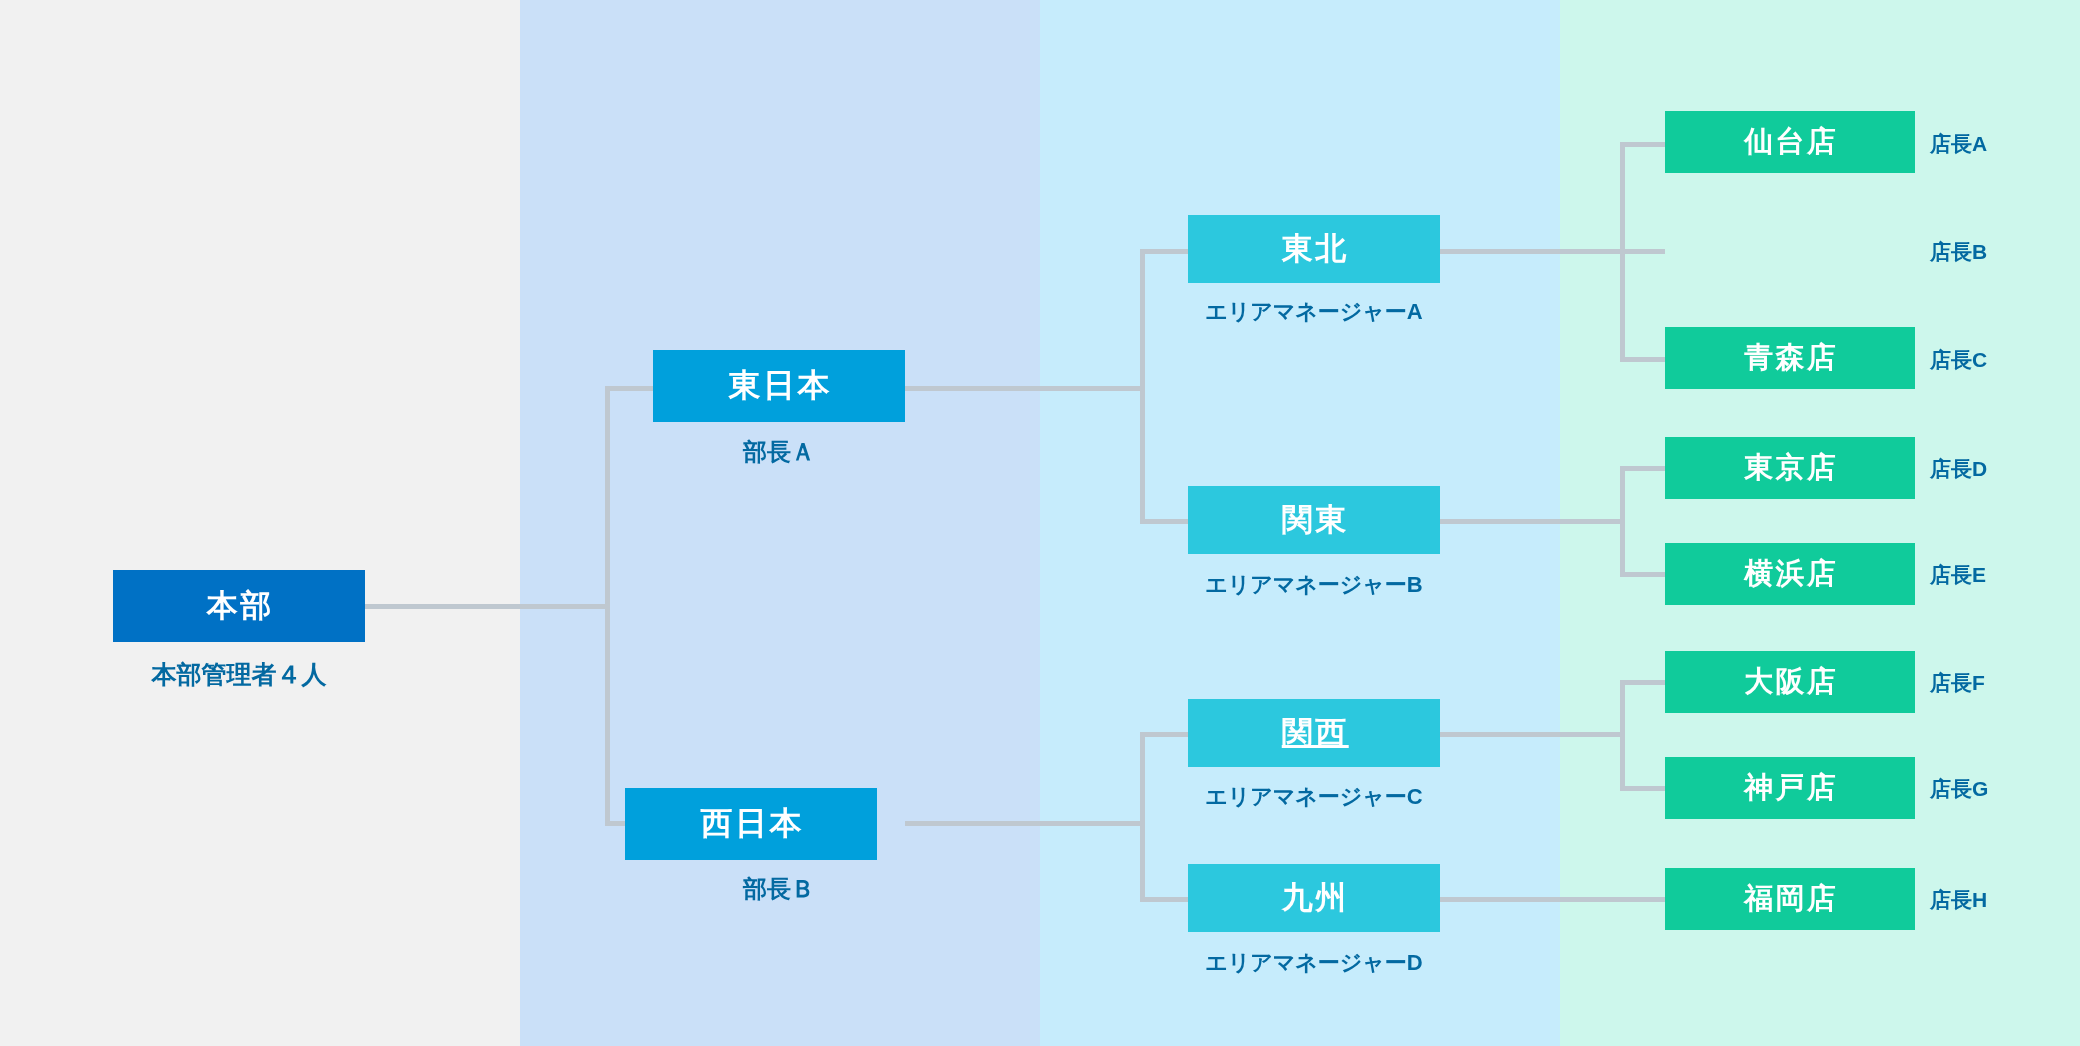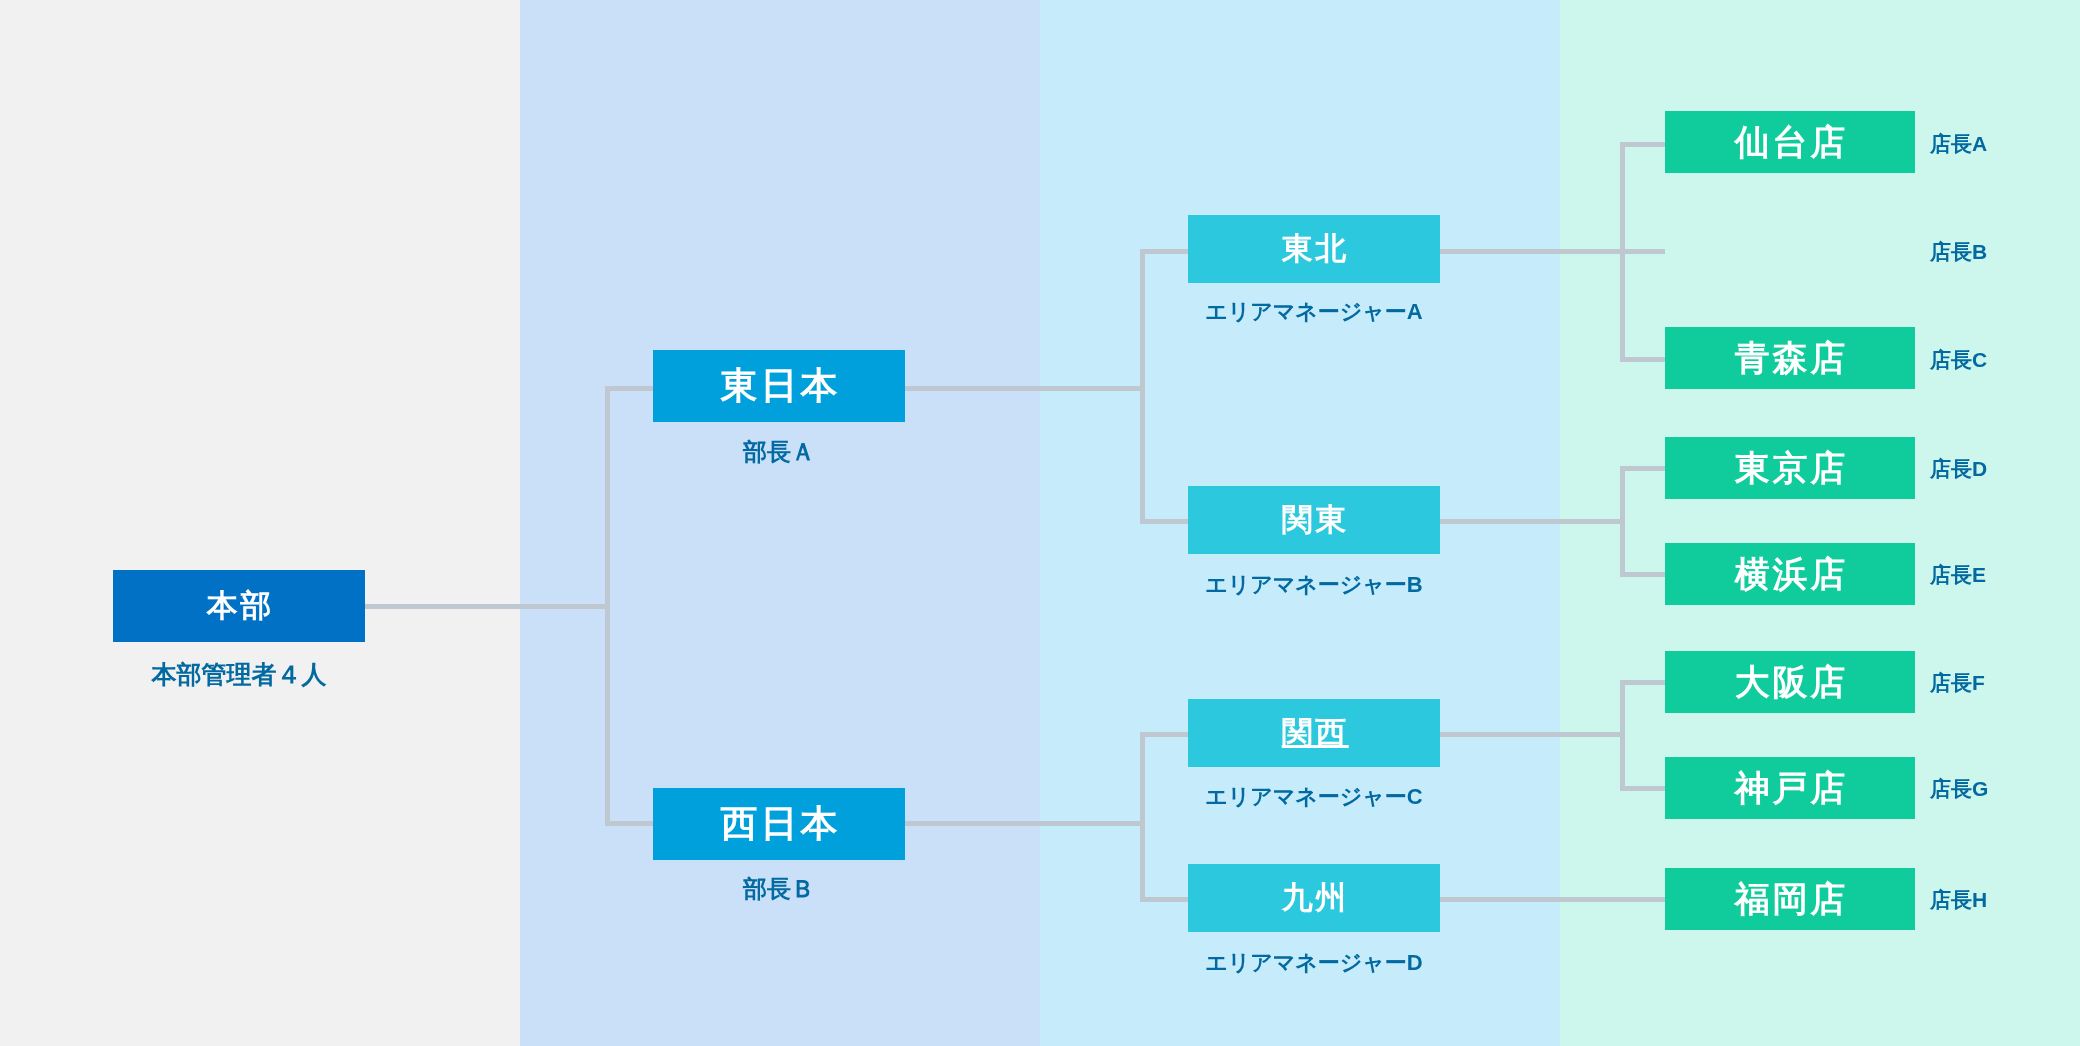--- a/index.html
+++ b/index.html
@@ -55,31 +55,31 @@
     white-space: nowrap;
   }
   .node-l1 {
     width: 252px; height: 72px;
     background: #0071c5;
     font-size: 31px;
   }
   .node-l2 {
     width: 252px; height: 72px;
     background: #00a0dc;
-    font-size: 37px;
+    font-size: 32px;
   }
   .node-l3 {
     width: 252px; height: 68px;
     background: #2cc8de;
     font-size: 31px;
   }
   .node-l4 {
     width: 250px; height: 62px;
     background: #10cb9b;
-    font-size: 35px;
+    font-size: 29px;
   }
 
   
   .caption {
     position: absolute;
     color: #0369a1;
     font-weight: bold;
     white-space: nowrap;
   }
   .caption-under {
@@ -139,21 +139,21 @@
   <div class="line line-h" style="left:1620px; top:786px; width:45px;"></div>
 
   <div class="line line-h" style="left:1440px; top:897px; width:225px;"></div>
 
   <div class="node node-l1" style="left:113px; top:570px;">本部</div>
   <div class="caption caption-l1" style="left:113px; top:658px; width:252px; text-align:center;">本部管理者４人</div>
 
   <div class="node node-l2" style="left:653px; top:350px;">東日本</div>
   <div class="caption caption-under" style="left:653px; top:436px;">部長Ａ</div>
 
-  <div class="node node-l2" style="left:653px; top:788px;">西日本</div>
+  <div class="node node-l2" style="left:625px; top:788px;">西日本</div>
   <div class="caption caption-under" style="left:653px; top:873px;">部長Ｂ</div>
 
   <div class="node node-l3" style="left:1188px; top:215px;">東北</div>
   <div class="caption caption-under caption-l3-under" style="left:1188px; top:297px;">エリアマネージャーA</div>
 
   <div class="node node-l3" style="left:1188px; top:486px;text-align:center;">関東</div>
   <div class="caption caption-under caption-l3-under" style="left:1188px; top:570px;">エリアマネージャーB</div>
 
   <div class="node node-l3" style="left:1188px; top:699px;text-decoration:underline;">関西</div>
   <div class="caption caption-under caption-l3-under" style="left:1188px; top:782px;">エリアマネージャーC</div>

